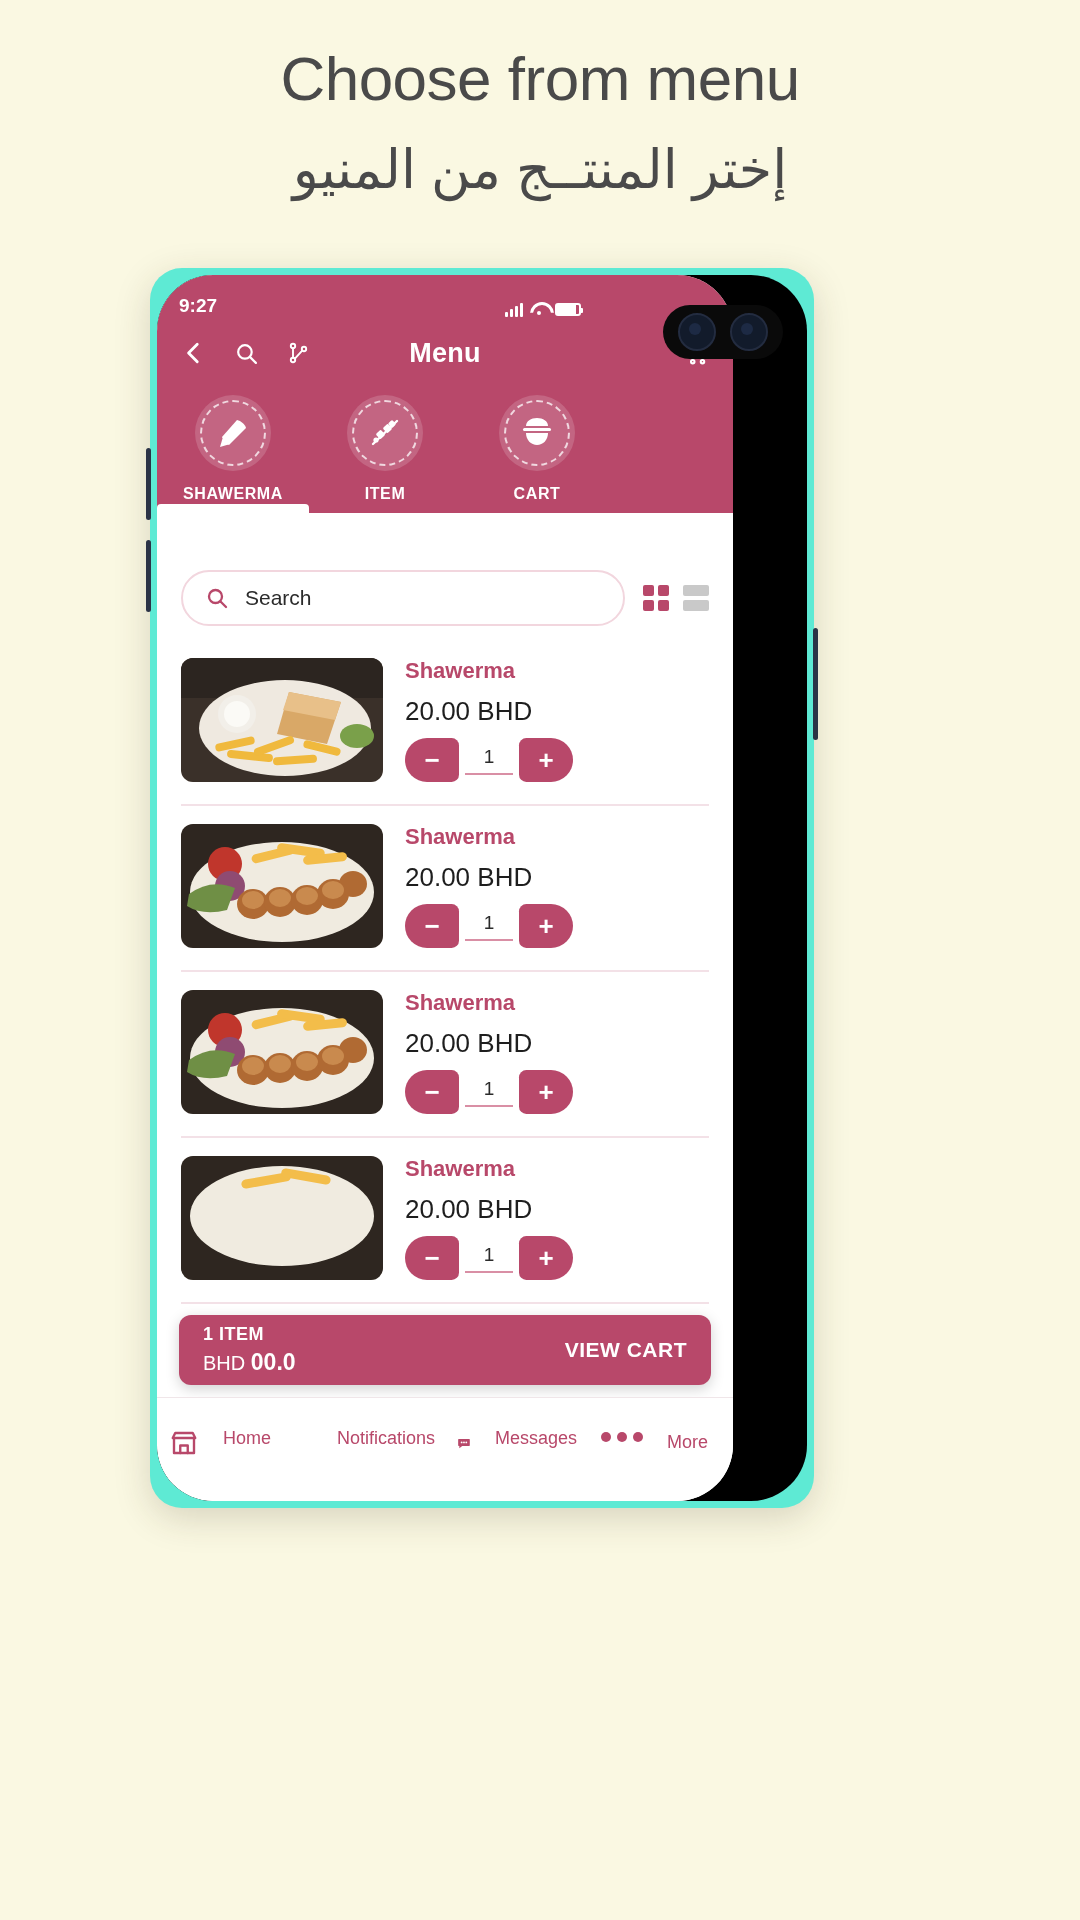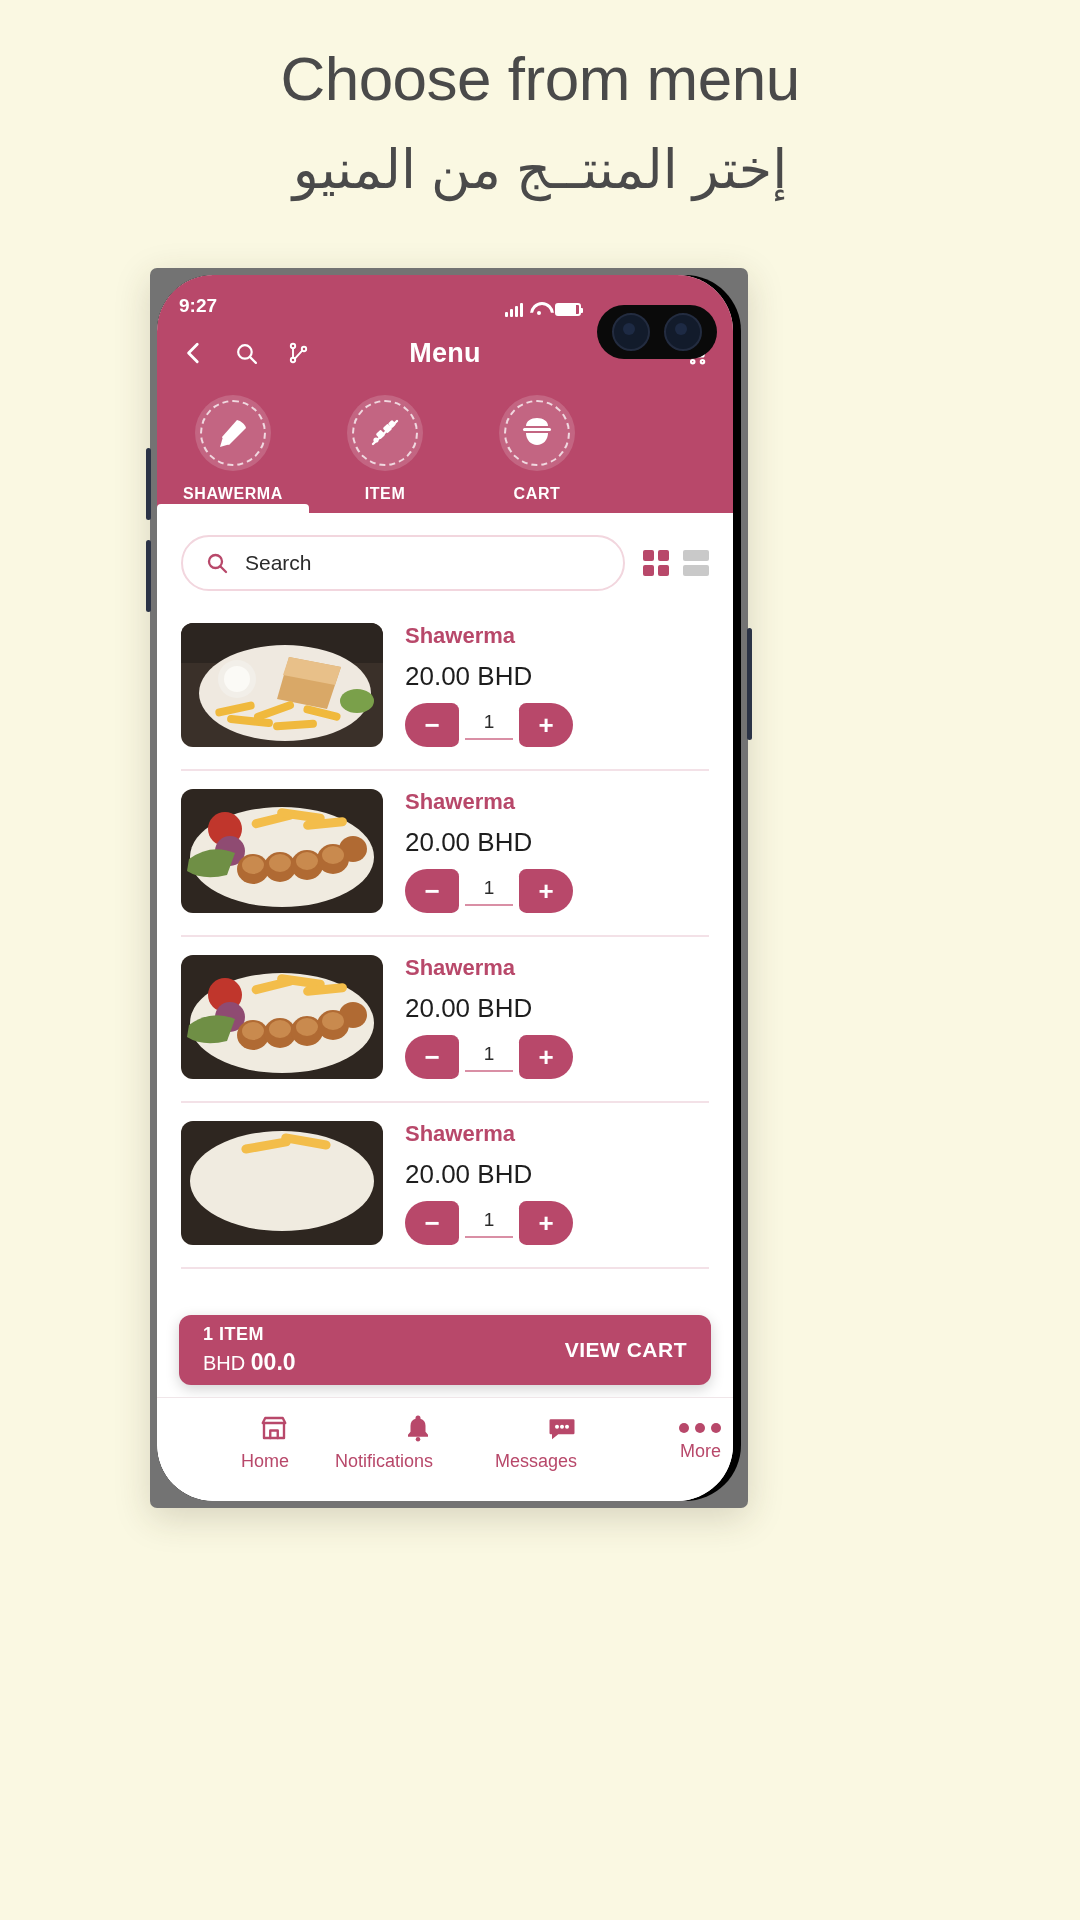--- a/index.html
+++ b/index.html
@@ -28,23 +28,23 @@
     color: #4A4A4A;
     direction: rtl;
     margin-top: 26px;
     line-height: 1.2;
   }
 
   
   .phone {
     position: absolute;
     left: 150px; top: 268px;
-    width: 598px; height: 1240px;
-    background: #737373;
-    border-radius: 7px;
+    width: 664px; height: 1240px;
+    background: #5eead4;
+    border-radius: 32px;
     padding: 7px;
     box-shadow: 0 10px 36px rgba(60,50,30,0.18);
   }
   .phone-inner {
     position: relative;
     width: 100%; height: 100%;
     background: #000;
     border-radius: 56px;
     overflow: hidden;
   }
@@ -147,21 +147,21 @@
     margin-top: 14px; white-space: nowrap;
   }
   .cat-indicator {
     position: absolute; bottom: 0; left: 0;
     height: 9px; background: #fff; border-radius: 4px 4px 0 0;
     width: 0;
   }
   .cat.active .cat-indicator { width: 152px; }
 
   
-  .content { flex: 1; background: #fff; position: relative; overflow: hidden; }
+  .content { flex: 1; background: #fff; position: relative; overflow: hidden; margin-top: 35px; }
 
   .searchrow { display:flex; align-items:center; padding: 22px 24px 14px 24px; gap: 18px; }
   .searchbox {
     flex: 1; height: 56px; border: 2px solid #F2D6DE; border-radius: 30px;
     display:flex; align-items:center; gap: 16px; padding: 0 22px;
     background: #fff;
   }
   .searchbox .ph { color:#2B2B2B; font-size: 21px; }
   .view-toggles { display:flex; align-items:center; gap: 14px; }
   .grid-ico { display:grid; grid-template-columns: repeat(2, 11px); gap:4px; }
@@ -210,21 +210,21 @@
   .cart-total { font-size: 20px; }
   .cart-total b { font-size: 23px; font-weight: 800; }
   .cart-cta { margin-left:auto; font-size: 21px; font-weight: 700; letter-spacing:.5px; cursor:pointer;}
 
   
   .bottomnav {
     height: 104px; background:#fff; border-top: 1px solid #F0E6E9;
     display:flex; align-items:center; justify-content: space-around;
     padding-bottom: 14px;
   }
-  .nav-item { display:flex; flex-direction:column; align-items:flex-end; gap:8px; cursor:pointer; width: 120px;}
+  .nav-item { display:flex; flex-direction:row; align-items:flex-start; gap:24px; cursor:pointer; width: 120px;}
   .nav-label { font-size: 18px; color:#B8486A; }
 
   .dots { display:flex; gap:6px; align-items:center; }
   .dots i { width:10px;height:10px;border-radius:50%;background:#B8486A;display:block;}
 </style>
 </head>
 <body>
 
 <div class="page">
 

